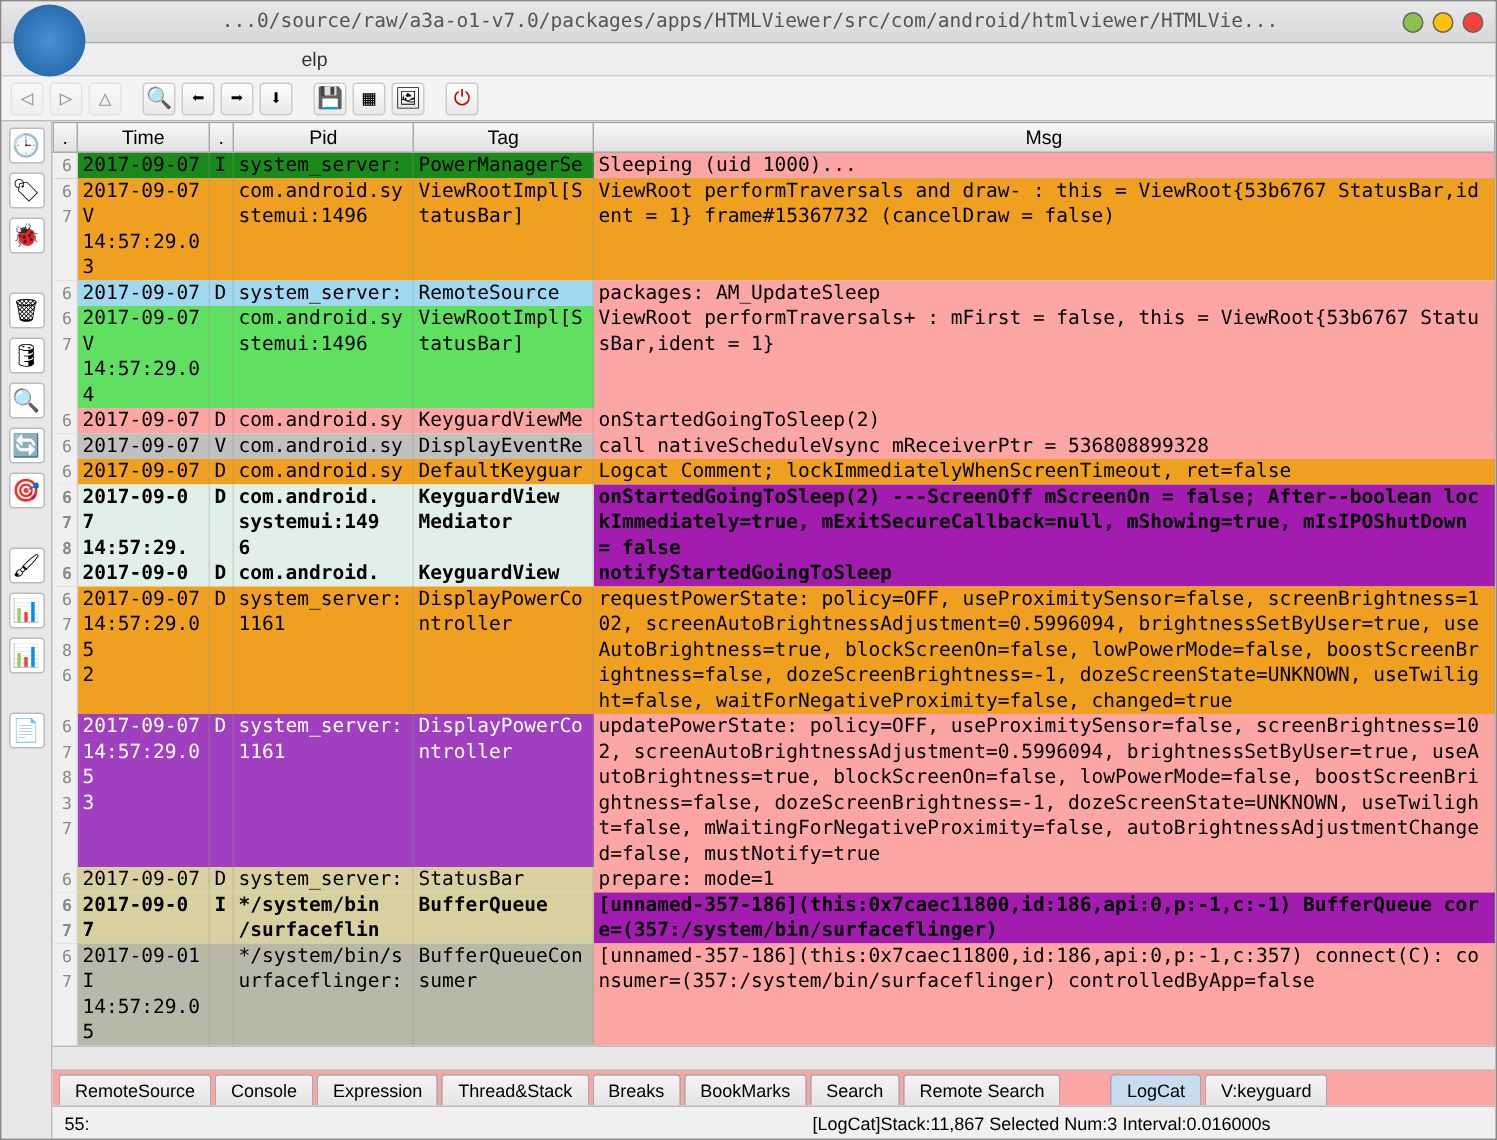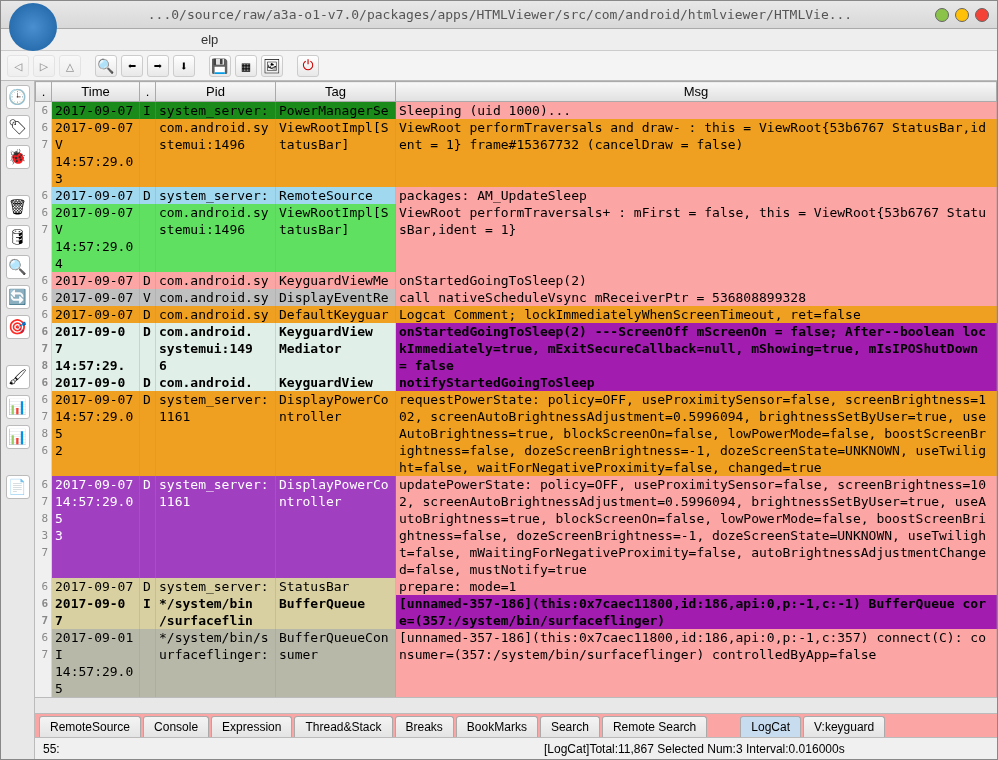--- a/index.html
+++ b/index.html
@@ -280,17 +280,17 @@
           <div class="tab">Thread&amp;Stack</div>
           <div class="tab">Breaks</div>
           <div class="tab">BookMarks</div>
           <div class="tab">Search</div>
           <div class="tab">Remote Search</div>
           <div class="tab active">LogCat</div>
           <div class="tab">V:keyguard</div>
         </div>
       <div class="status">
         <span>55:</span>
-        <span>[LogCat]Total:11,867 Selected Num:3 Interval:0.016000s</span>
+        <span>[LogCat]Stack:11,867 Selected Num:3 Interval:0.016000s</span>
       </div>
     </div>
   </div>
 </div>
 
 </body></html>

